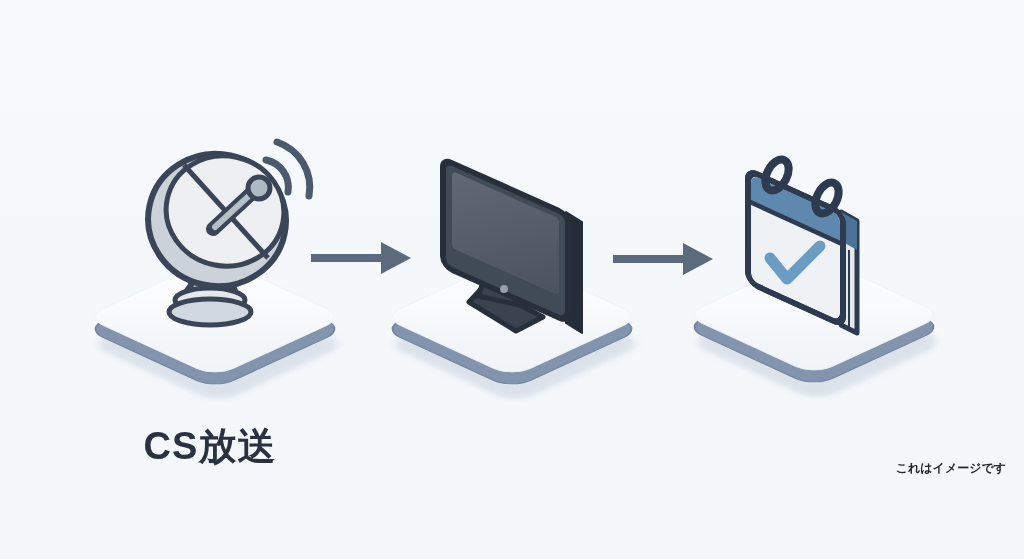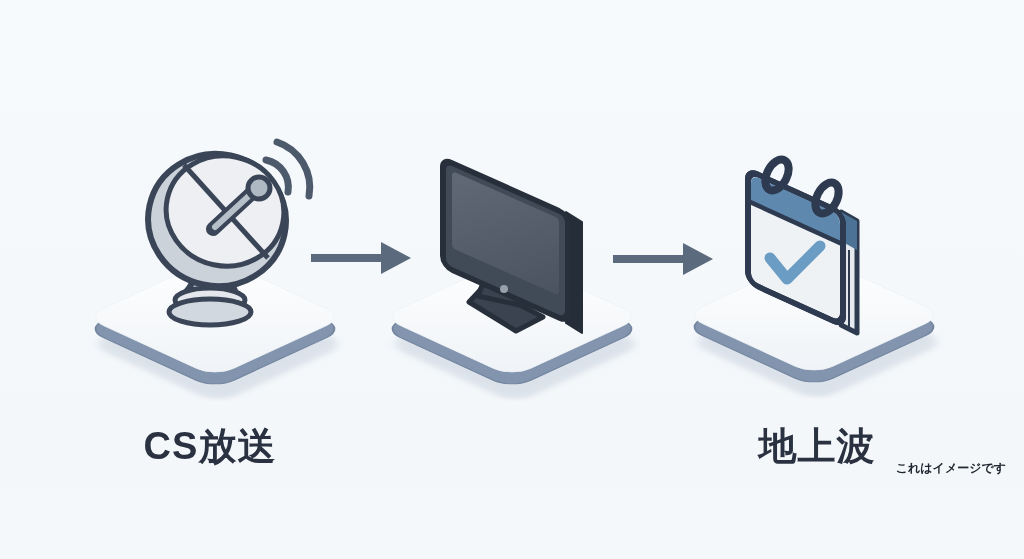--- a/index.html
+++ b/index.html
@@ -90,16 +90,15 @@
         <line x1="2" y1="31" x2="93" y2="31" stroke="#2d3a50" stroke-width="5"></line>
         <rect x="0" y="0" width="95" height="112" rx="10" fill="none" stroke="#2d3a50" stroke-width="6"></rect>
       </g>
       <ellipse cx="777" cy="175" rx="10" ry="16.5" transform="rotate(27 777 175)" fill="none" stroke="#2d3a50" stroke-width="8"></ellipse>
       <ellipse cx="827" cy="198" rx="10" ry="16.5" transform="rotate(27 827 198)" fill="none" stroke="#2d3a50" stroke-width="8"></ellipse>
       <path d="M770 258 L787 279 L820 246" fill="none" stroke="#6b9cc3" stroke-width="11" stroke-linecap="round" stroke-linejoin="round"></path>
     </g>
   </svg>
 
   <div class="step-label" style="left:210px">CS放送</div>
-  <div class="step-label" style="left:817px">地上波</div>
 
   <div class="footer-note">これはイメージです</div>
 </div>
 
 </body></html>

